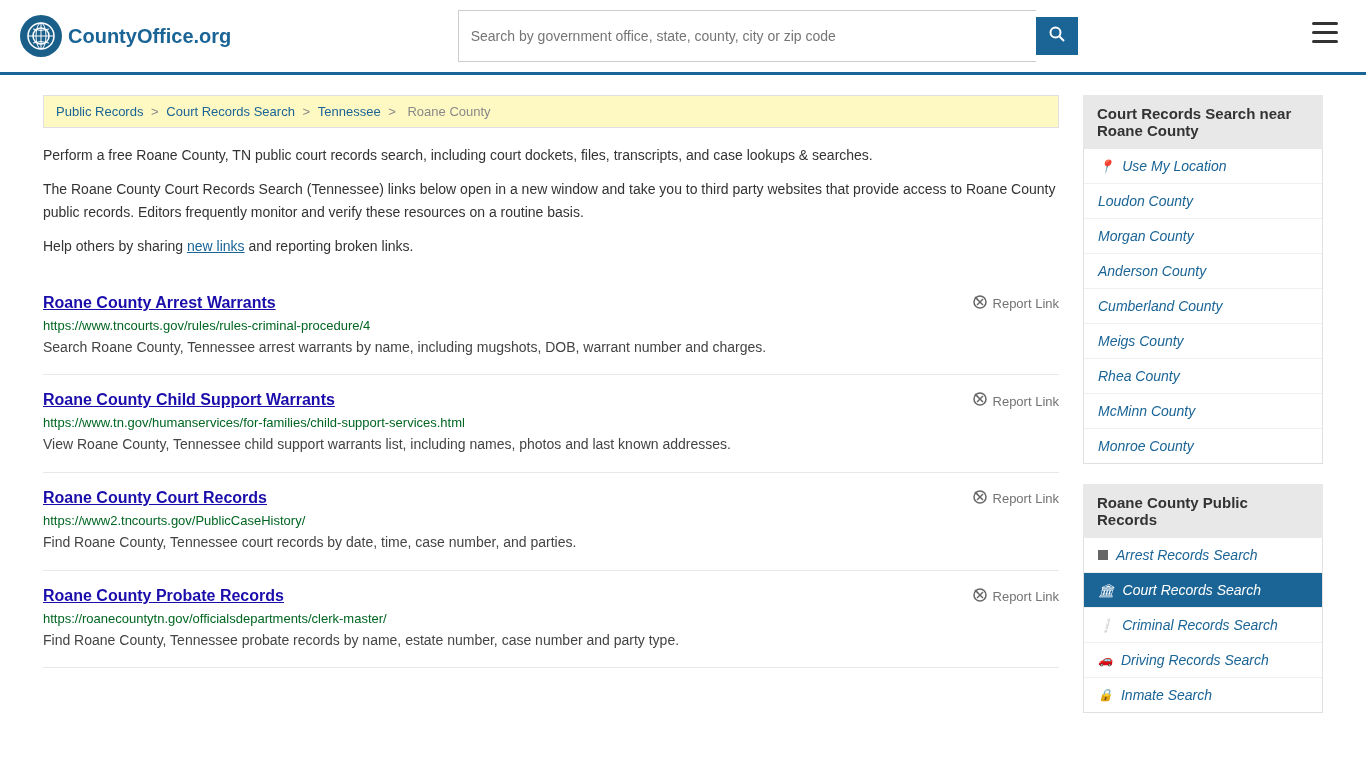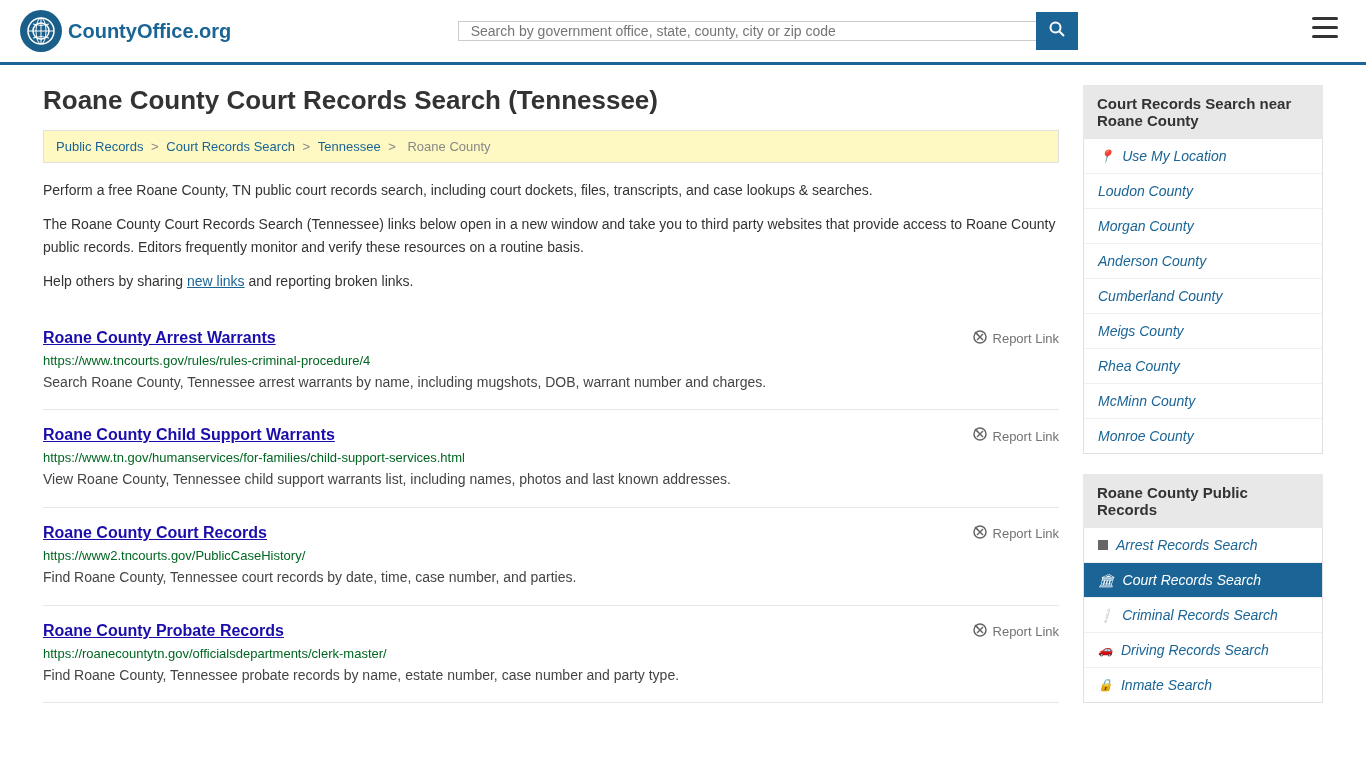--- a/index.html
+++ b/index.html
@@ -46,21 +46,21 @@
       max-width: 620px;
       margin: 0 30px;
     }
     #search-input {
       flex: 1;
       padding: 8px 12px;
       border: 1px solid #ccc;
       border-right: none;
       font-size: 14px;
       outline: none;
-      height: 20px;
+      height: 52px;
     }
     #search-button {
       background: #1a6496;
       border: 1px solid #1a6496;
       color: #fff;
       padding: 8px 12px;
       cursor: pointer;
       height: 38px;
       font-size: 16px;
     }
@@ -246,21 +246,20 @@
       <rect y="0" width="26" height="3" rx="1.5"></rect>
       <rect y="9" width="26" height="3" rx="1.5"></rect>
       <rect y="18" width="26" height="3" rx="1.5"></rect>
     </svg>
   </button>
 </div>
 
 <div id="main-wrapper">
 
   <div id="content">
-    <h1 id="page-title">Roane County Court Records Search (Tennessee)</h1>
 
     <div id="breadcrumb">
       <a href="#">Public Records</a>
       <span> &gt; </span>
       <a href="#">Court Records Search</a>
       <span> &gt; </span>
       <a href="#">Tennessee</a>
       <span> &gt; </span>
       <span>Roane County</span>
     </div>

